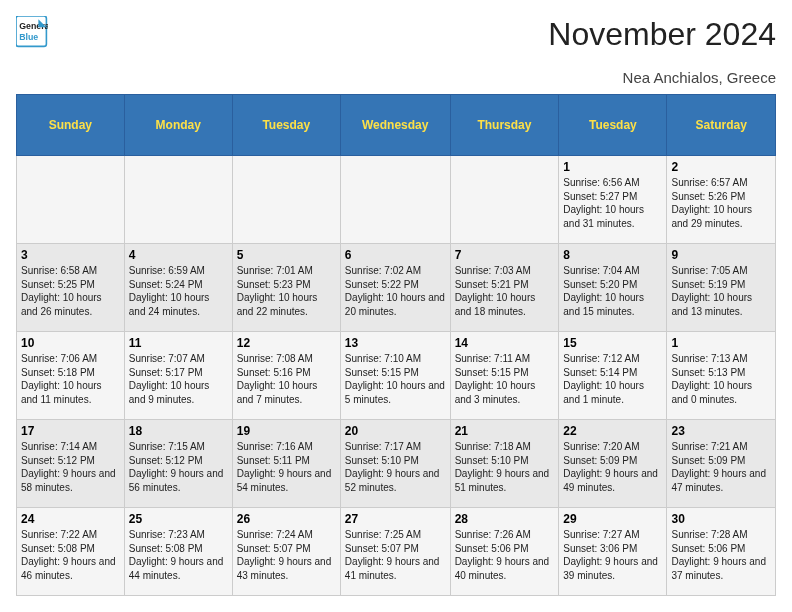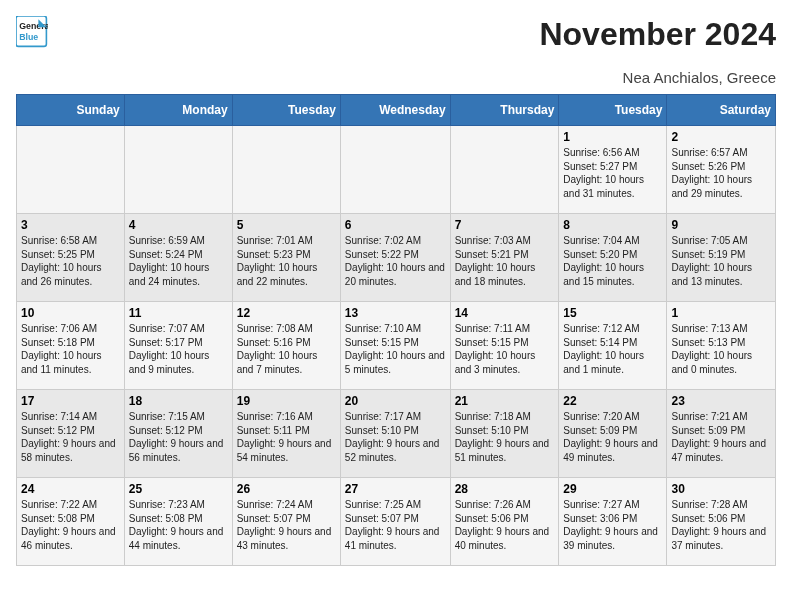--- a/index.html
+++ b/index.html
@@ -23,40 +23,40 @@
     }
     .logo-icon {
       width: 32px;
       height: 32px;
     }
     .title-block {
       text-align: right;
     }
     .month-title {
       font-size: 32px;
-      font-weight: bold;
+      font-weight: normal;
       color: #222;
     }
     .location {
       font-size: 15px;
       color: #444;
       margin-top: 16px;
     }
     .calendar {
       width: 100%;
       border-collapse: collapse;
       font-size: 11px;
     }
     .calendar thead th {
       background: #3575b5;
-      color: #ffffff;
+      color: #fde047;
       font-size: 12px;
       font-weight: bold;
-      padding: 8px 4px;
-      text-align: right;
+      padding: 23px 4px;
+      text-align: center;
       border: 1px solid #2a5f9e;
     }
     .calendar tbody td {
       border: 1px solid #ccc;
       vertical-align: top;
       padding: 4px;
       height: 88px;
       width: 113px;
     }
     .calendar tbody tr:nth-child(odd) td {

